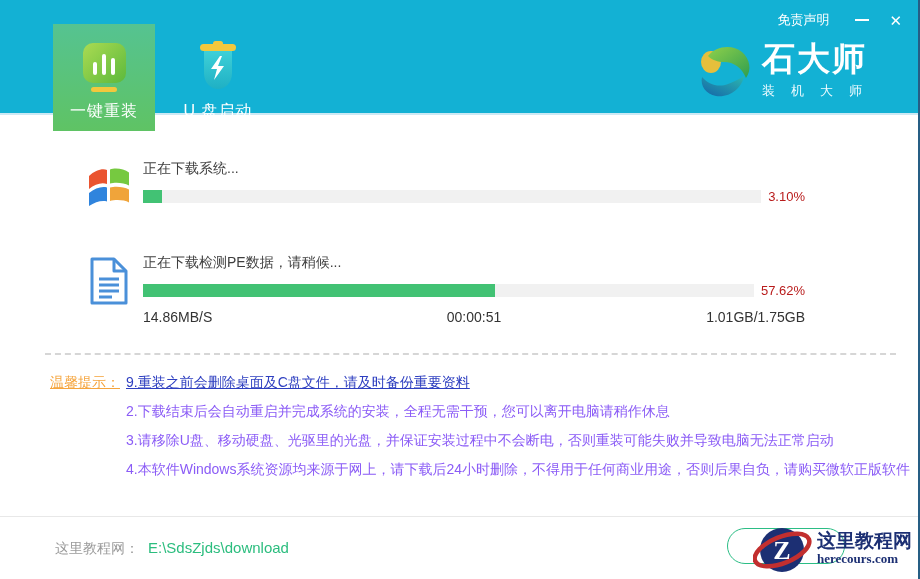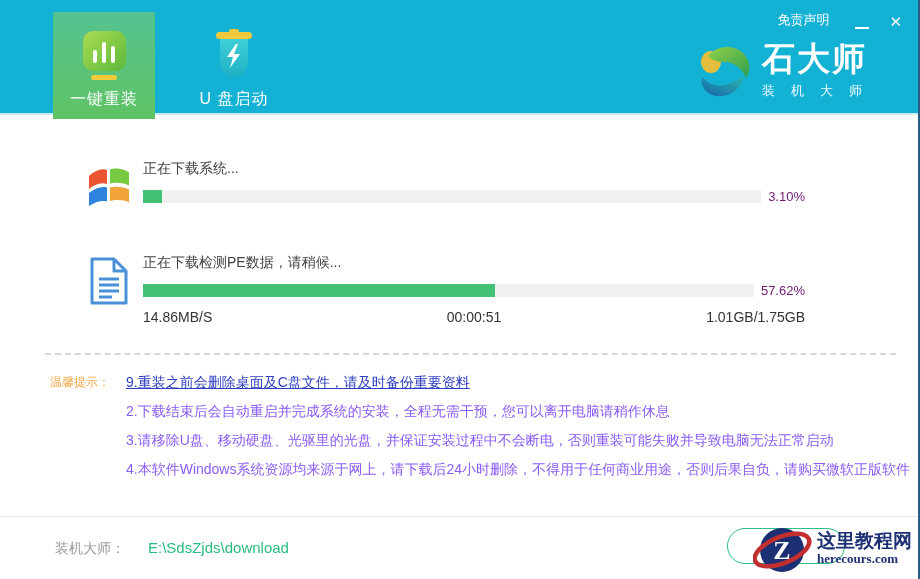--- a/index.html
+++ b/index.html
@@ -7,66 +7,66 @@
   body { font-family:"Liberation Sans","DejaVu Sans",sans-serif; }
   .window{
     position:relative; width:920px; height:579px; background:#fff;
     overflow:hidden; border-right:2px solid #265e84;
   }
   
   .header{
     position:absolute; top:0; left:0; right:0; height:115px;
     background:#13b1d4; border-bottom:2px solid #cde9f4;
   }
-  .tabs{ position:absolute; left:25px; top:12px; display:flex; gap:28px; height:107px;padding-left:28px; }
+  .tabs{ position:absolute; left:25px; top:24px; display:flex; gap:12px; height:107px;padding-left:28px; }
   .tab{
     width:102px; height:107px; display:flex; flex-direction:column;
     align-items:center; justify-content:flex-end; padding-bottom:9px; cursor:pointer;
   }
   .tab.active{ background:linear-gradient(180deg,#55c391 0%,#5fc364 100%); }
   .tab-iconbox{ height:54px; display:flex; flex-direction:column; align-items:center; justify-content:flex-end; }
   .tab-label{ margin-top:9px; font-size:16px; color:#fff; letter-spacing:1px; white-space:nowrap; }
   
   .icon-barchart{
     width:43px; height:40px; border-radius:10px;
     background:linear-gradient(135deg,#abdb52,#5cb93c);
     display:flex; align-items:flex-end; justify-content:center; gap:5px; padding-bottom:8px;
   }
   .icon-barchart i{ display:block; width:4px; background:#fff; border-radius:2px; }
   .icon-barchart i:nth-child(1){ height:13px; }
   .icon-barchart i:nth-child(2){ height:21px; }
   .icon-barchart i:nth-child(3){ height:17px; }
   .icon-underline{ width:26px; height:5px; border-radius:2.5px; background:#f2c83d; margin-top:4px; }
   
-  .titlebar{ position:absolute; top:11px; right:16px; display:flex; align-items:flex-end; color:#fff;margin-left:21px; }
+  .titlebar{ position:absolute; top:11px; right:16px; display:flex; align-items:center; color:#fff;margin-left:21px; }
   .disclaimer{ font-size:13px; margin-right:26px; cursor:pointer; }
   .btn-min{ width:14px; height:2px; background:#fff; margin-right:20px; cursor:pointer; }
   .btn-close{ font-size:15px; font-weight:bold; line-height:1; cursor:pointer; }
   
   .logo{ position:absolute; right:40px; top:42px; display:flex; align-items:center; gap:10px; }
   .logo-title{ font-size:33px; font-weight:bold; color:#fff; line-height:1; letter-spacing:2px; }
   .logo-sub{ font-size:13px; color:#eefbff; letter-spacing:16px; margin-top:7px; white-space:nowrap; }
   
   .dl{ position:absolute; left:85px; right:113px; display:flex; gap:10px;justify-content:space-between; }
   .dl-1{ top:160px; }
   .dl-2{ top:254px; }
   .dl-iconbox{ width:48px; flex:none; padding-top:2px; }
   .dl-body{ flex:1; min-width:0; }
   .dl-label{ font-size:14px; color:#3f3f3f; margin-bottom:11px; }
   .bar-row{ display:flex; align-items:center; margin-bottom:11px; }
   .track{ flex:1; height:13px; background:#f1f1f1; }
   .fill{ height:100%; background:#42c274; }
-  .pct{ flex:0 0 38px; padding-left:7px; font-size:13px; color:#701a75; white-space:nowrap; overflow:visible; }
+  .pct{ flex:0 0 38px; padding-left:7px; font-size:13px; color:#b91c1c; white-space:nowrap; overflow:visible; }
   .info{ position:relative; display:flex; justify-content:space-between; font-size:14px; color:#333; }
   .info .mid{ position:absolute; left:50%; transform:translateX(-50%); }
   
   .dotted{ position:absolute; left:45px; right:22px; top:353px; border-top:2px dashed #d6d6d6; }
   
   .tips{ position:absolute; left:50px; top:368px; right:25px; display:flex; }
-  .tips-label{ flex:none; width:76px; font-size:12px; color:#f5a43c; line-height:29px; }
+  .tips-label{ flex:none; width:76px; font-size:14px; color:#f5a43c; line-height:29px;text-decoration:underline; }
   .tips-list{ flex:1; }
   .tip{ font-size:14px; color:#8b5cf6; line-height:29px; white-space:nowrap; }
   .tip.hl{ color:#2e3fc0; text-decoration:underline; cursor:pointer; }
   
   .footer{ position:absolute; left:0; right:0; bottom:0; height:63px; background:#fff; border-top:1px solid #e8e8e8; }
   .path-label{ position:absolute; left:55px; top:23px; font-size:14px; color:#9a9a9a; }
   .path-value{ position:absolute; left:148px; top:22px; font-size:15px; color:#2bbd7e; }
   .cancel-btn{
     position:absolute; left:727px; top:11px; width:118px; height:36px;
     border:1px solid #2bbd85; border-radius:18px; background:#fff;
@@ -198,21 +198,21 @@
     <div class="tips-label">温馨提示：</div>
     <div class="tips-list">
       <div class="tip hl">9.重装之前会删除桌面及C盘文件，请及时备份重要资料</div>
       <div class="tip">2.下载结束后会自动重启并完成系统的安装，全程无需干预，您可以离开电脑请稍作休息</div>
       <div class="tip">3.请移除U盘、移动硬盘、光驱里的光盘，并保证安装过程中不会断电，否则重装可能失败并导致电脑无法正常启动</div>
       <div class="tip">4.本软件Windows系统资源均来源于网上，请下载后24小时删除，不得用于任何商业用途，否则后果自负，请购买微软正版软件</div>
     </div>
   </div>
 
   <div class="footer">
-    <span class="path-label">装机大师：</span>
+    <span class="path-label">这里教程网：</span>
     <span class="path-value">E:\SdsZjds\download</span>
     <button class="cancel-btn">取消</button>
 
     <div class="watermark">
       <svg width="62" height="57" viewBox="0 0 62 57">
         <circle cx="29" cy="30" r="22" fill="#1c2f73"></circle>
         <ellipse cx="29" cy="30" rx="29" ry="13" fill="none" stroke="#c22f2f" stroke-width="4.5" transform="rotate(-22 29 30)"></ellipse>
         <text x="29" y="39" text-anchor="middle" font-size="26" font-weight="bold" fill="#fff" font-family="Liberation Serif, DejaVu Serif, serif">Z</text>
       </svg>
       <div class="wm-text">

